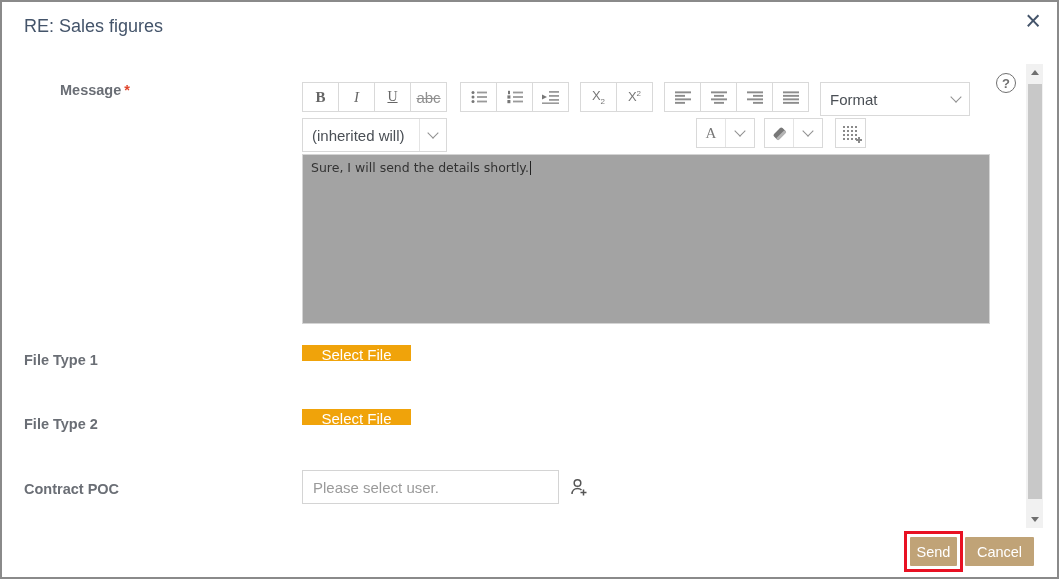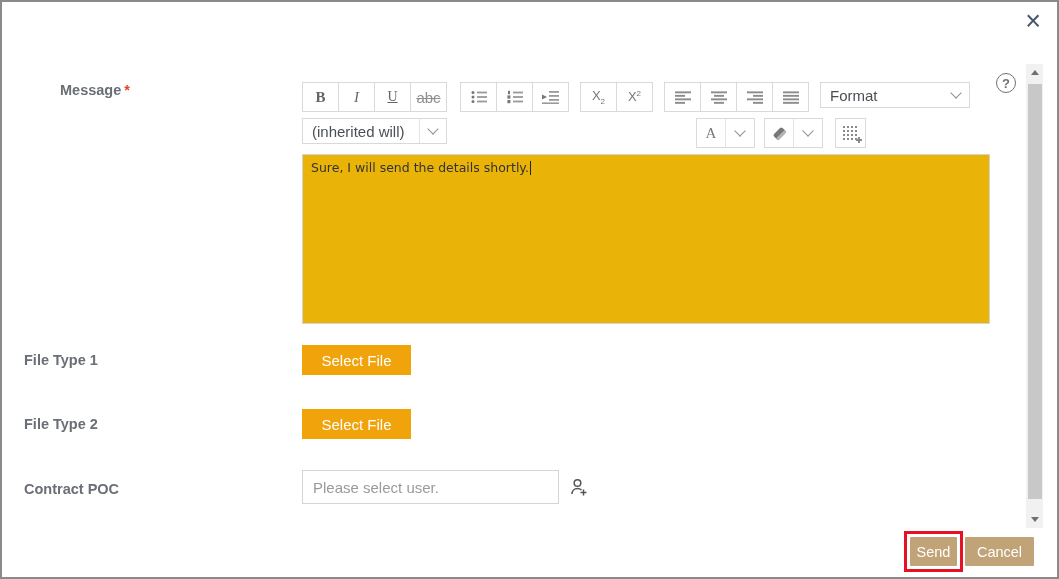--- a/index.html
+++ b/index.html
@@ -17,39 +17,39 @@
   .tgroup{position:absolute;display:flex;height:30px;}
   .tbtn{width:37px;height:30px;box-sizing:border-box;border:1px solid #D9D9D9;background:#fff;display:flex;align-items:center;justify-content:center;color:#777;cursor:pointer;}
   .tbtn + .tbtn{margin-left:-1px;}
   .glyph-b{font-family:"Liberation Serif",serif;font-weight:bold;font-size:15px;color:#666;}
   .glyph-i{font-family:"Liberation Serif",serif;font-style:italic;font-size:15px;color:#666;}
   .glyph-u{font-family:"Liberation Serif",serif;font-size:14px;text-decoration:underline;color:#666;}
   .glyph-strike{font-size:15px;color:#8f8f8f;text-decoration:line-through;}
   .glyph-x{font-size:13px;color:#777;}
   .glyph-x sub,.glyph-x sup{font-size:8px;}
 
-  .selectbox{position:absolute;height:26px;box-sizing:border-box;border:1px solid #D9D9D9;background:#fff;display:flex;align-items:center;cursor:pointer;}
+  .selectbox{position:absolute;height:34px;box-sizing:border-box;border:1px solid #D9D9D9;background:#fff;display:flex;align-items:center;cursor:pointer;}
   .selectbox .sel-text{flex:1;padding:0 9px;font-size:15px;color:#4a4f55;white-space:nowrap;overflow:hidden;}
   .selectbox .chev-cell{width:26px;align-self:stretch;display:flex;align-items:center;justify-content:center;border-left:1px solid #E4E4E4;}
   .chev{width:7px;height:7px;border-right:1.6px solid #909090;border-bottom:1.6px solid #909090;transform:rotate(45deg);margin-top:-4px;}
   .split{position:absolute;height:30px;box-sizing:border-box;border:1px solid #D9D9D9;background:#fff;display:flex;cursor:pointer;}
   .split .cell{width:28px;display:flex;align-items:center;justify-content:center;}
   .split .cell + .cell{border-left:1px solid #E4E4E4;}
   .glyph-a{font-family:"Liberation Serif",serif;font-size:15px;color:#777;}
 
   .grid-icon{width:17px;height:17px;background-image:radial-gradient(#8a8a8a 1.1px,transparent 1.2px);background-size:4px 4px;position:relative;}
   .grid-icon::before{content:"";position:absolute;right:-3px;bottom:1px;width:6px;height:1.6px;background:#8a8a8a;}
   .grid-icon::after{content:"";position:absolute;right:-0.8px;bottom:-1.2px;width:1.6px;height:6px;background:#8a8a8a;}
 
   
-  .editor-body{position:absolute;left:300px;top:152px;width:688px;height:170px;box-sizing:border-box;border:1px solid #D4D4D4;background:#eab308;padding:5px 8px;font-family:"DejaVu Sans",sans-serif;font-size:12.5px;color:#333;cursor:text;}
+  .editor-body{position:absolute;left:300px;top:152px;width:688px;height:170px;box-sizing:border-box;border:1px solid #D4D4D4;background:#a3a3a3;padding:5px 8px;font-family:"DejaVu Sans",sans-serif;font-size:12.5px;color:#333;cursor:text;}
   .caret{display:inline-block;width:1px;height:14px;background:#222;vertical-align:text-bottom;margin-left:1px;}
 
   
-  .orange-btn{position:absolute;left:300px;width:109px;height:30px;background:#F0A30A;border:none;color:#fff;font-size:15px;font-family:"Liberation Sans",sans-serif;cursor:pointer;}
+  .orange-btn{position:absolute;left:300px;width:109px;height:16px;background:#F0A30A;border:none;color:#fff;font-size:15px;font-family:"Liberation Sans",sans-serif;cursor:pointer;}
 
   
   .poc-input{position:absolute;left:300px;top:468px;width:257px;height:34px;box-sizing:border-box;border:1px solid #D4D4D4;padding:0 10px;font-size:15px;color:#333;font-family:"Liberation Sans",sans-serif;}
   .poc-input::placeholder{color:#9a9a9a;}
   .adduser{position:absolute;left:566px;top:475px;width:21px;height:21px;cursor:pointer;}
 
   
   .help{position:absolute;left:994px;top:71px;width:20px;height:20px;border:1.6px solid #707070;border-radius:50%;box-sizing:border-box;display:flex;align-items:center;justify-content:center;font-size:13px;font-weight:bold;color:#707070;cursor:pointer;}
 
   
@@ -67,20 +67,21 @@
   .cancel{left:963px;width:69px;}
   .send-highlight{position:absolute;left:902px;top:529px;width:59px;height:41px;box-sizing:border-box;border:3px solid #E81123;pointer-events:none;}
 
   svg{display:block;}
 </style>
 </head>
 <body>
 
 <div class="screen">
 
+  <div class="title">RE: Sales figures</div>
   <div class="close">×</div>
 
   <div class="flabel" style="top:80px;margin-left:36px;">
     <span>Message</span><span class="req">*</span>
   </div>
 
   <div class="tgroup" style="left:300px;top:80px;">
     <div class="tbtn">
         <span class="glyph-b">B</span>
       </div>

